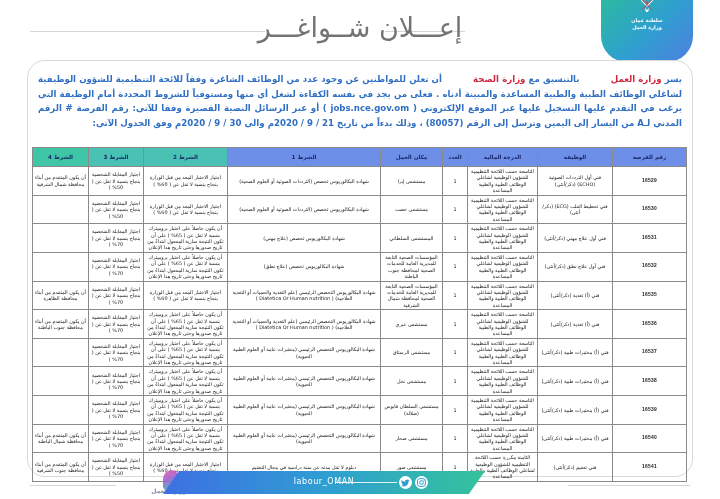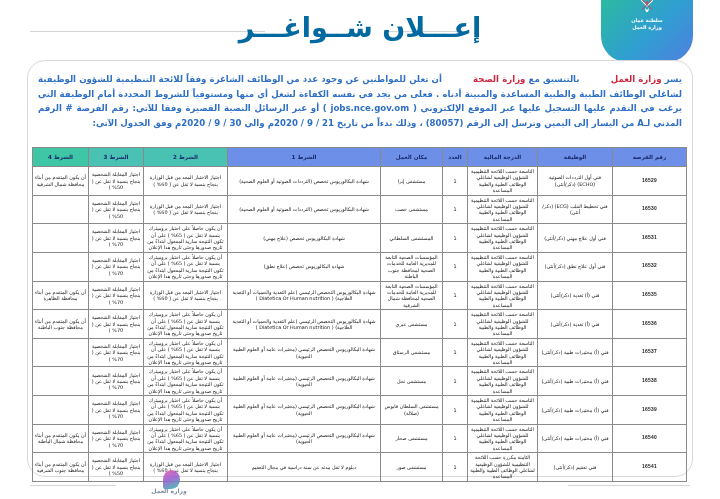--- a/index.html
+++ b/index.html
@@ -38,23 +38,23 @@
     height: 1px;
     background: #d5d5d5;
   }
   .title-line.right { right: 255px; width: 80px; }
   .title-line.left  { left: 30px;  width: 235px; }
 
   .announce-title {
     position: absolute;
     left: 0; right: 0; top: 6px;
     text-align: center;
-    color: #0369a1;
+    color: #737373;
     font-size: 27px;
-    font-weight: bold;
+    font-weight: normal;
     letter-spacing: 1px;
     line-height: 44px;
   }
 
   
   .emblem {
     position: absolute;
     right: 27px; top: -10px;
     width: 92px; height: 72px;
     background: linear-gradient(135deg, #2bbd9a 0%, #2f9fd0 55%, #4f7fe0 100%);
@@ -385,14 +385,30 @@
   </div>
 
   <div class="footer-line r"></div>
   <div class="footer-line l"></div>
 
   <div class="brand-mark">
     <div class="brand-swoosh"></div>
     <div class="brand-text">وزارة العمل</div>
   </div>
 
+  <div class="footer-banner">
+    <div class="footer-handle">labour_OMAN</div>
+    <div class="footer-rule"></div>
+    <div class="sicon tw">
+      <svg viewBox="0 0 16 16" width="13" height="13">
+        <path d="M13 5.2c-.4.2-.8.3-1.2.4.4-.3.8-.7.9-1.2-.4.3-.9.5-1.4.6-.4-.4-1-.7-1.6-.7-1.2 0-2.2 1-2.2 2.2 0 .2 0 .3.1.5C5.8 6.9 4.2 6.1 3.1 4.8c-.2.3-.3.7-.3 1.1 0 .8.4 1.4 1 1.8-.4 0-.7-.1-1-.3 0 1.1.8 2 1.8 2.2-.2.1-.4.1-.6.1-.1 0-.3 0-.4-.1.3.9 1.1 1.5 2 1.5-.8.6-1.7.9-2.7.9h-.5c1 .6 2.1 1 3.3 1 4 0 6.1-3.3 6.1-6.1v-.3c.4-.3.8-.7 1.2-1.4z" fill="#2f9ed2"></path>
+      </svg>
+    </div>
+    <div class="sicon ig">
+      <svg viewBox="0 0 16 16" width="13" height="13">
+        <rect x="3.2" y="3.2" width="9.6" height="9.6" rx="2.8" fill="none" stroke="#2f9ed2" stroke-width="1.2"></rect>
+        <circle cx="8" cy="8" r="2.3" fill="none" stroke="#2f9ed2" stroke-width="1.2"></circle>
+        <circle cx="11.1" cy="5" r="0.8" fill="#2f9ed2"></circle>
+      </svg>
+    </div>
+  </div>
 
 </div>
 
 </body></html>

